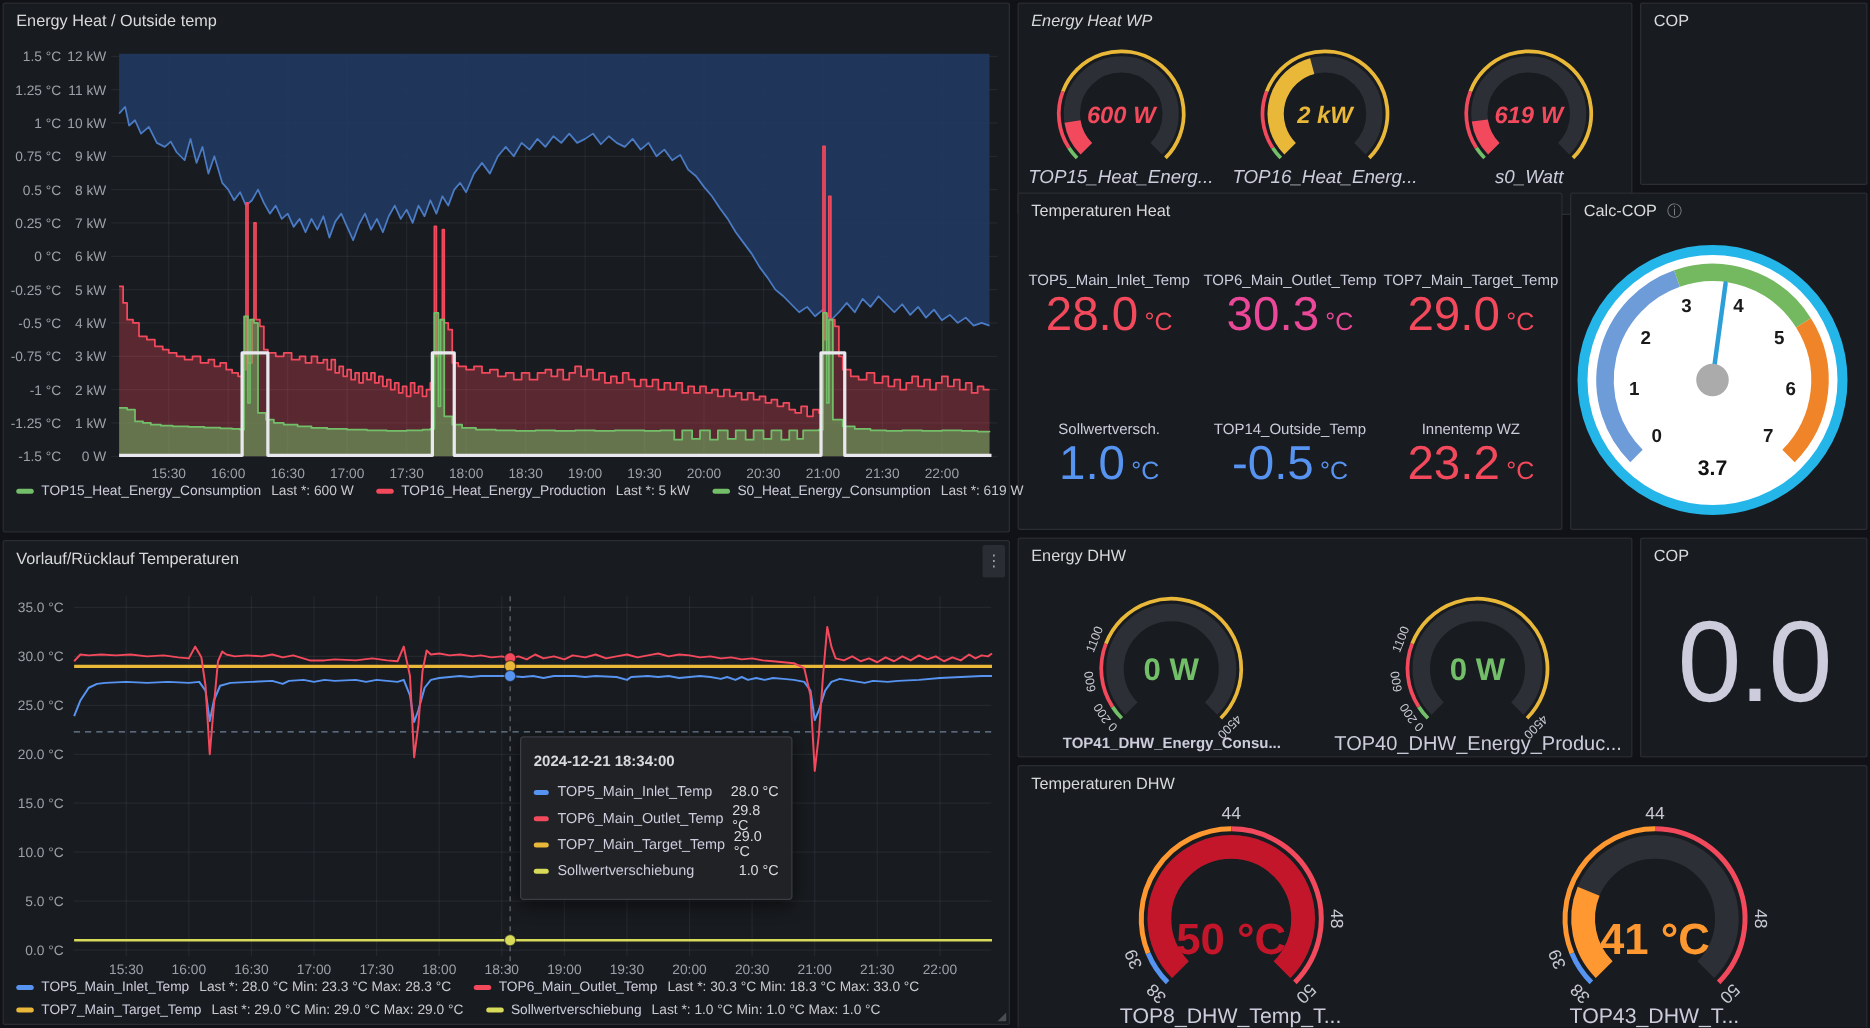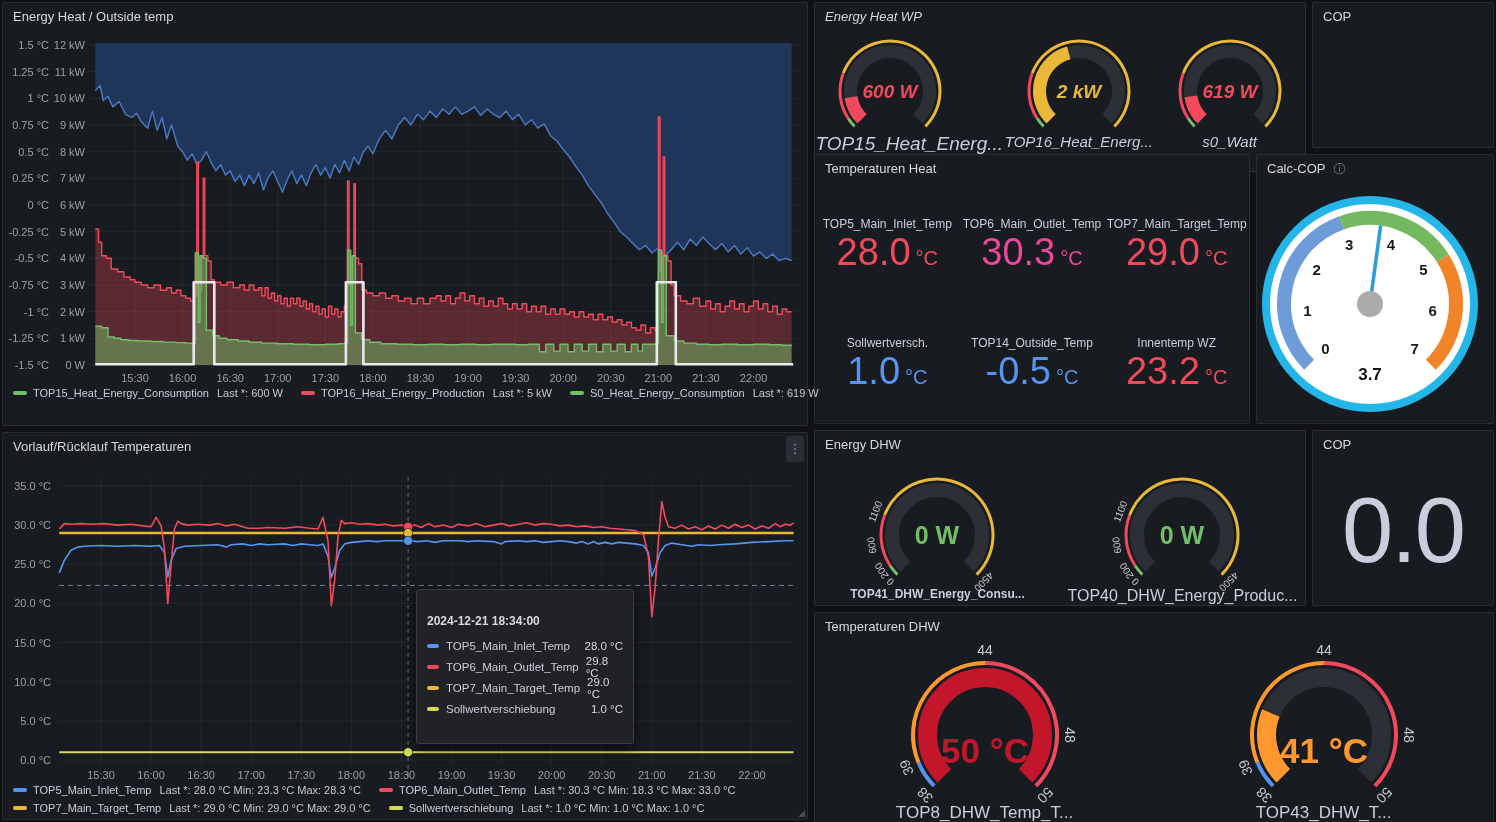--- a/index.html
+++ b/index.html
@@ -15,21 +15,21 @@
   .legend-swatch{width:14px;height:4px;border-radius:2px;flex:none;}
   .legend-stats{color:#C8C9D0;margin-left:2px;}
   .statgrid{position:absolute;left:0;right:0;top:30px;bottom:0;display:grid;grid-template-columns:1fr 1fr 1fr;grid-template-rows:1fr 1fr;align-items:center;}
   .statcell{text-align:center;}
   .statlabel{font-size:12px;color:#CCCCDC;margin-bottom:2px;}
   .statvalue{font-weight:500;font-size:38px;line-height:1.05;}
   .statunit{font-size:20px;font-weight:500;margin-left:5px;}
   .gaugerow{position:absolute;left:0;right:0;top:26px;bottom:0;display:flex;justify-content:space-around;align-items:flex-start;}
   .gaugebox{text-align:center;}
   .gaugelabel{font-size:15px;color:#CCCCDC;margin-top:-4px;white-space:nowrap;}
-  .tooltip{position:absolute;width:196px;background:#202226;border:1px solid #3A3D44;border-radius:3px;box-shadow:0 4px 14px rgba(0,0,0,.55);padding:24px 10px;z-index:6;font-size:11.5px;color:#CCCCDC;}
+  .tooltip{position:absolute;width:196px;background:#202226;border:1px solid #3A3D44;border-radius:3px;box-shadow:0 4px 14px rgba(0,0,0,.55);padding:12px 10px;z-index:6;font-size:11.5px;color:#CCCCDC;}
   .tooltip-title{font-size:12px;color:#D8D9DA;font-weight:600;margin-bottom:7px;}
   .tt-row{display:flex;align-items:center;gap:7px;height:21px;}
   .tt-name{flex:1;}
   .tt-val{color:#D8D9DA;}
   .tt-swatch{width:12px;height:4px;border-radius:2px;flex:none;}
   .resize-corner{position:absolute;right:2px;bottom:2px;width:0;height:0;border-left:7px solid transparent;border-bottom:7px solid #4A4D53;z-index:4;}
   svg{display:block;}
   text{font-family:"Liberation Sans",sans-serif;}
 </style>
 </head>
@@ -139,21 +139,21 @@
   <div class="gaugerow" id="gaugesB">
       <div class="gaugebox">
         <svg width="150" height="108">
           <path d="M39.64,97.36A50,50 0 0 1 33.07,89.23" fill="none" stroke="#73BF69" stroke-width="3"></path>
           <path d="M33.07,89.23A50,50 0 0 1 28.32,44.08" fill="none" stroke="#F2495C" stroke-width="3"></path>
           <path d="M28.32,44.08A50,50 0 1 1 110.36,97.36" fill="none" stroke="#EAB839" stroke-width="3"></path>
           <path d="M47.07,89.93A39.5,39.5 0 1 1 102.93,89.93" fill="none" stroke="#2C2F35" stroke-width="13"></path>
           <path d="M47.07,89.93A39.5,39.5 0 0 1 35.99,68.18" fill="none" stroke="#F2495C" stroke-width="13"></path>
           <text x="75" y="69" fill="#F2495C" font-size="19" text-anchor="middle" font-weight="bold">600 W</text>
         </svg>
-        <div class="gaugelabel" style="font-size: 19px;">TOP15_Heat_Energ...</div>
+        <div class="gaugelabel" style="font-size: 15px;">TOP15_Heat_Energ...</div>
       </div>
       <div class="gaugebox">
         <svg width="150" height="108">
           <path d="M39.64,97.36A50,50 0 0 1 33.07,89.23" fill="none" stroke="#73BF69" stroke-width="3"></path>
           <path d="M33.07,89.23A50,50 0 0 1 28.32,44.08" fill="none" stroke="#F2495C" stroke-width="3"></path>
           <path d="M28.32,44.08A50,50 0 1 1 110.36,97.36" fill="none" stroke="#EAB839" stroke-width="3"></path>
           <path d="M47.07,89.93A39.5,39.5 0 1 1 102.93,89.93" fill="none" stroke="#2C2F35" stroke-width="13"></path>
           <path d="M47.07,89.93A39.5,39.5 0 0 1 64.78,23.85" fill="none" stroke="#EAB839" stroke-width="13"></path>
           <text x="75" y="69" fill="#EAB839" font-size="19" text-anchor="middle" font-weight="bold">2 kW</text>
         </svg>

